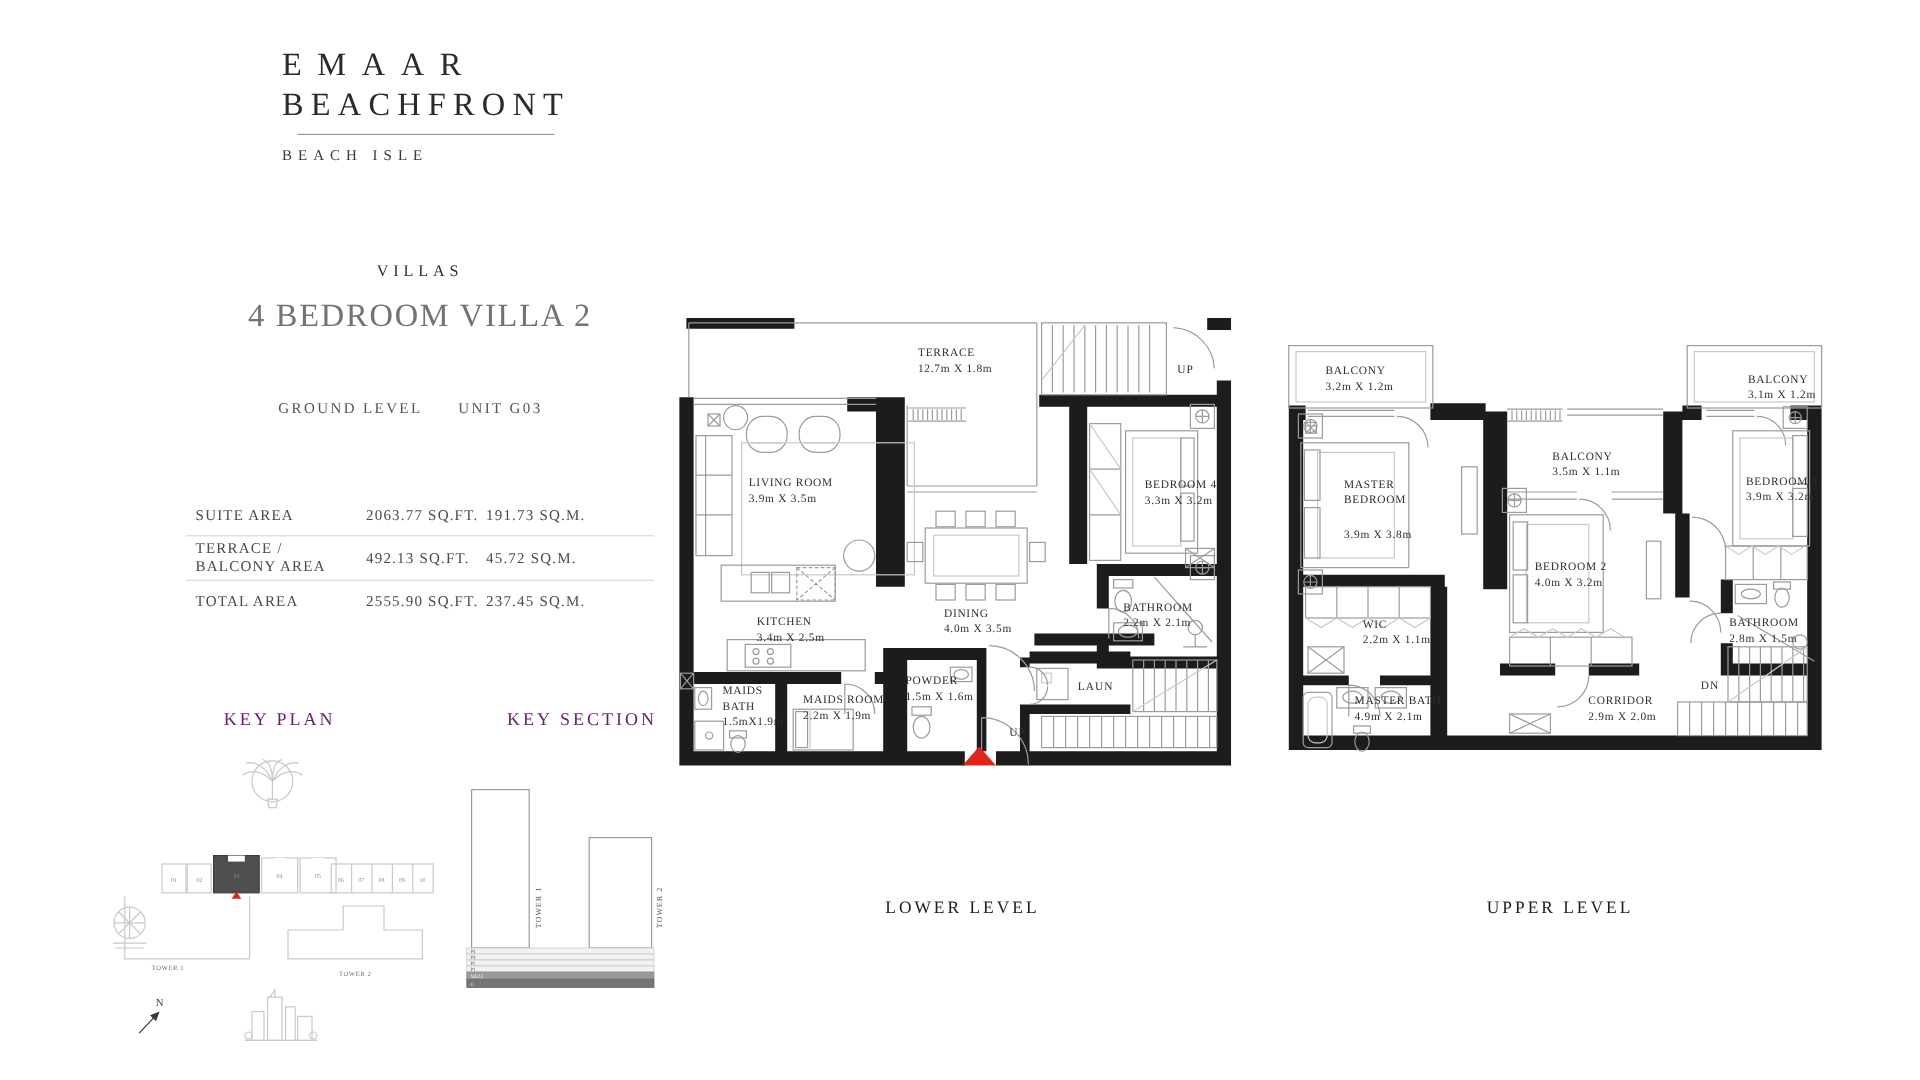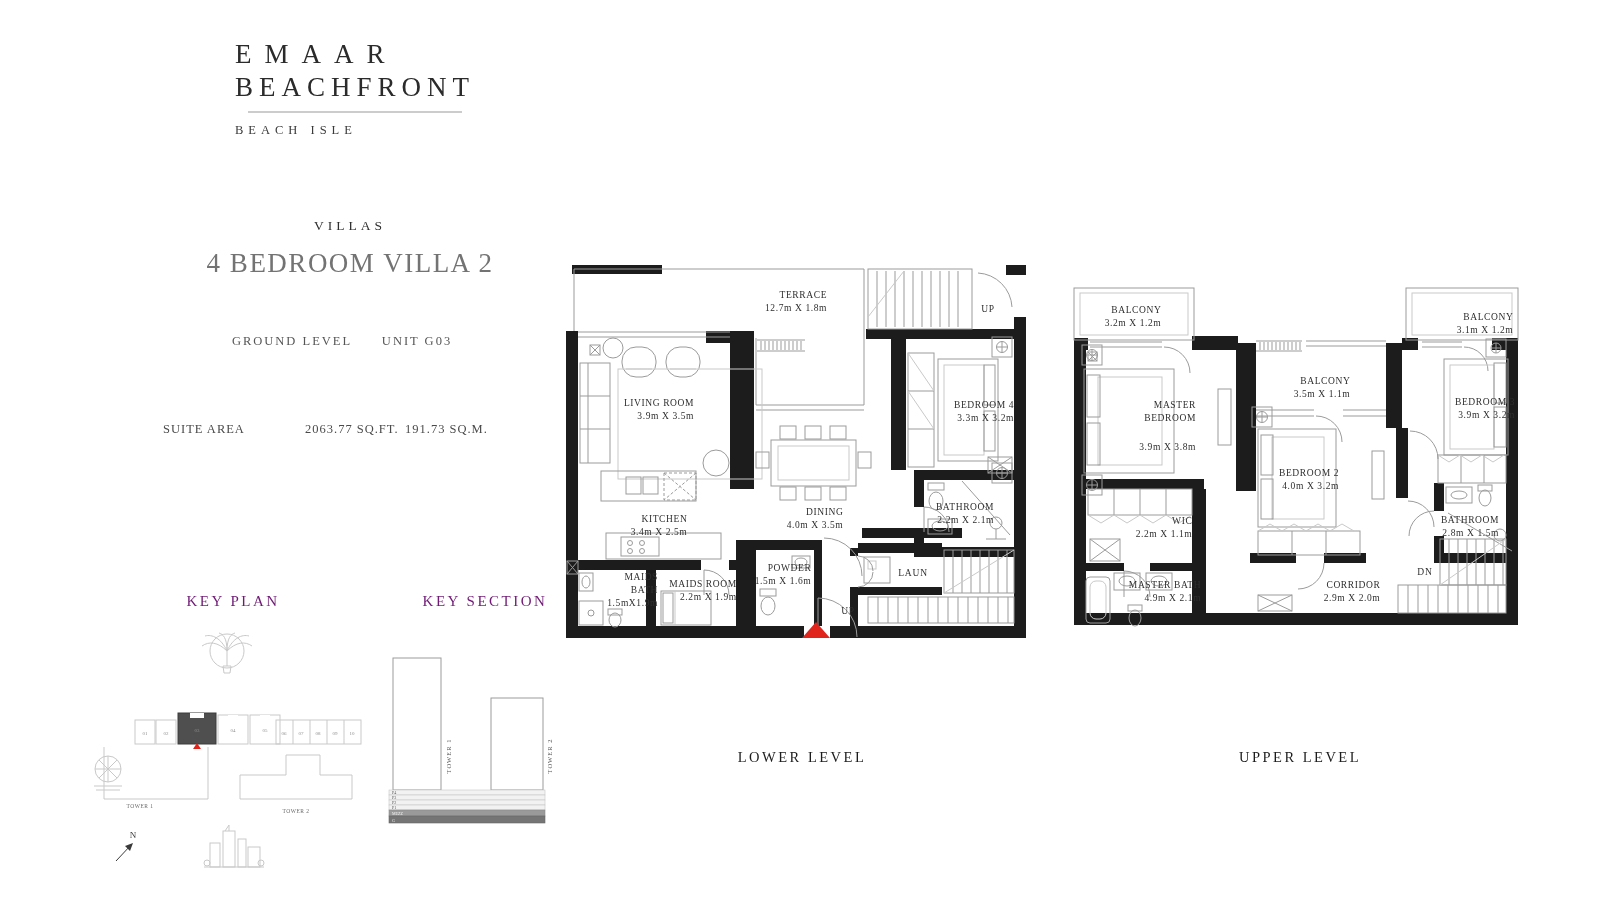--- a/index.html
+++ b/index.html
@@ -22,21 +22,21 @@
               letter-spacing:1px;color:#4a4a4a}
   .area-row{display:grid;grid-template-columns:150px 100px 140px;align-items:center;
             min-height:34px;}
   .area-row.mid{border-top:1px solid #d9d9d9;border-bottom:1px solid #d9d9d9;min-height:36px}
   .area-row .lab{line-height:15px;white-space:normal;padding:0 8px}
 
   .keyhead{font-size:15px;letter-spacing:2.5px;color:#701a75}
   .caption{font-size:14.5px;letter-spacing:2.5px;color:#1c1c1c}
 
   
-  .rlabel{position:absolute;transform:translate(-50%,-50%);text-align:right;
+  .rlabel{position:absolute;transform:translate(-50%,-50%);text-align:left;
           font-size:9.5px;letter-spacing:.6px;color:#2f2f2f;line-height:13px;white-space:nowrap}
   .rlabel .wrapw{white-space:normal;width:76px;margin:16px auto}
   .rlabel .wrapn{white-space:normal;width:56px;margin:0 auto}
   .tinylab{position:absolute;transform:translate(-50%,-50%);font-size:9.5px;
            letter-spacing:.8px;color:#2f2f2f;white-space:nowrap}
 
   
   svg{position:absolute}
   .w{fill:#1c1c1c;stroke:none}
   .t{fill:none;stroke:#9b9b9b;stroke-width:1}
@@ -63,20 +63,30 @@
 <div class="ctr category" style="left:350px;top:226px">VILLAS</div>
 <div class="ctr title" style="left:350px;top:263px">4 BEDROOM VILLA 2</div>
 <div class="ctr lvlunit" style="left:292px;top:341px">GROUND LEVEL</div>
 <div class="ctr lvlunit" style="left:417px;top:341px">UNIT G03</div>
 
 <div class="area-table">
   <div class="area-row">
     <div class="lab">SUITE AREA</div>
     <div>2063.77 SQ.FT.</div>
     <div>191.73 SQ.M.</div>
+  </div>
+  <div class="area-row mid">
+    <div class="lab">TERRACE / BALCONY AREA</div>
+    <div>492.13 SQ.FT.</div>
+    <div>45.72 SQ.M.</div>
+  </div>
+  <div class="area-row">
+    <div class="lab">TOTAL AREA</div>
+    <div>2555.90 SQ.FT.</div>
+    <div>237.45 SQ.M.</div>
   </div>
 </div>
 
 <div class="ctr keyhead" style="left:233px;top:601px">KEY PLAN</div>
 <div class="ctr keyhead" style="left:485px;top:601px">KEY SECTION</div>
 
 <svg style="left:90px;top:625px" width="300" height="248" viewBox="0 0 300 248">
 
   <g>
     <circle class="lt" cx="137" cy="26" r="17"></circle>

